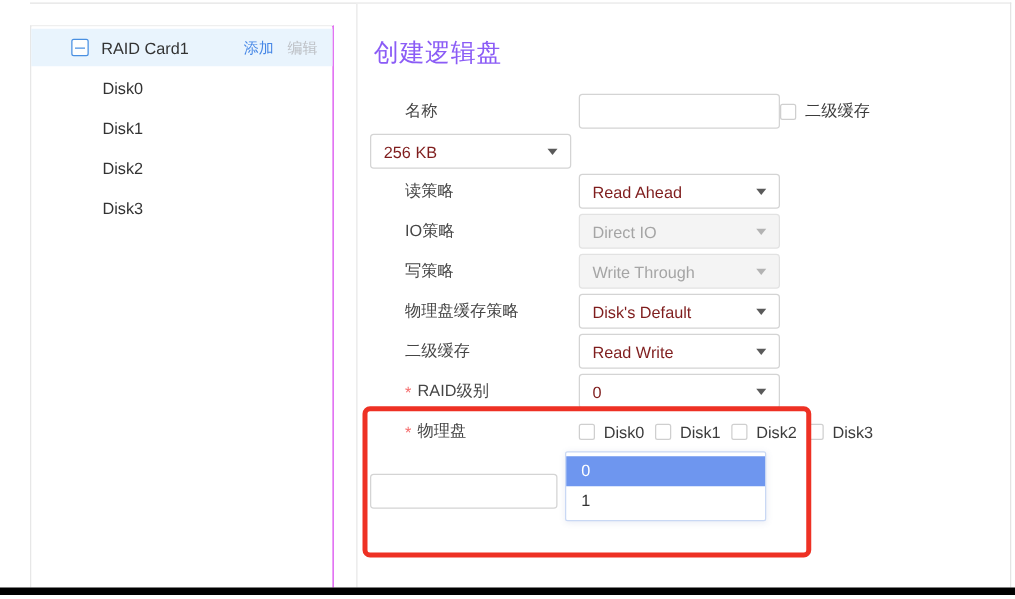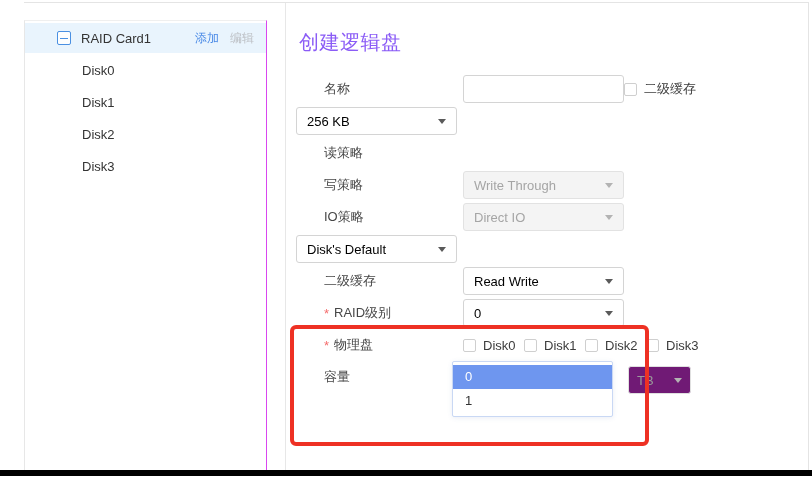--- a/index.html
+++ b/index.html
@@ -27,21 +27,21 @@
 
   
   .form-panel { position:absolute; left:285px; top:3px; width:523px; bottom:9px; border-left:1px solid #e7e7e7; background:#fff; }
   .form-title { position:absolute; left:13px; top:26px; font-size:20px; color:#8b5cf6; letter-spacing:.5px; }
   .rows { position:absolute; left:10px; right:0; top:70px; }
   .frow { height:32px; display:flex; align-items:center; }
   .flabel { width:167px; padding-left:28px; font-size:13px; color:#464646; display:flex; align-items:center; white-space:nowrap; }
   .req { color:#f56c6c; margin-right:5px; font-size:13px; }
 
   .sel { width:161px; height:28px; border:1px solid #d4d4d4; border-radius:3px; background:#fff;
-         display:flex; align-items:center; padding:0 10px; color:#000000; font-size:13px; cursor:pointer; }
+         display:flex; align-items:center; padding:0 10px; color:#7f1d1d; font-size:13px; cursor:pointer; }
   .caret { margin-left:auto; width:0; height:0; border-left:4px solid transparent; border-right:4px solid transparent; border-top:5px solid #5a5a5a; }
   .sel.disabled { background:#f4f4f4; border-color:#e2e2e2; color:#a5a5a5; cursor:default; }
   .sel.disabled .caret { border-top-color:#b3b3b3; }
 
   .tinput { width:161px; height:28px; border:1px solid #d4d4d4; border-radius:3px; background:#fff;
             padding:0 8px; font-size:13px; color:#333; outline:none; font-family:inherit; }
 
   .cbx { width:13px; height:13px; border:1px solid #cfcfcf; border-radius:2px; background:#fff; flex:none; cursor:pointer; }
   .cbx-label { margin-left:7px; font-size:13px; color:#3c3c3c; }
   .extra-cb { display:flex; align-items:center; margin-left:0; }
@@ -105,39 +105,44 @@
 
       <div class="frow">
         <div class="sel">
           <span>256 KB</span>
           <span class="caret"></span>
         </div>
       </div>
 
       <div class="frow">
         <div class="flabel">读策略</div>
+        <div class="sel">
+          <span>Read Ahead</span>
+          <span class="caret"></span>
+        </div>
+      </div>
+
+      <div class="frow">
+        <div class="flabel">IO策略</div>
+        <div class="sel disabled">
+          <span>Direct IO</span>
+          <span class="caret"></span>
+        </div>
       </div>
 
       <div class="frow">
         <div class="flabel">写策略</div>
         <div class="sel disabled">
           <span>Write Through</span>
           <span class="caret"></span>
         </div>
       </div>
 
       <div class="frow">
-        <div class="flabel">IO策略</div>
-        <div class="sel disabled">
-          <span>Direct IO</span>
-          <span class="caret"></span>
-        </div>
-      </div>
-
-      <div class="frow">
+        <div class="flabel">物理盘缓存策略</div>
         <div class="sel">
           <span>Disk's Default</span>
           <span class="caret"></span>
         </div>
       </div>
 
       <div class="frow">
         <div class="flabel">二级缓存</div>
         <div class="sel">
           <span>Read Write</span>
@@ -177,21 +182,20 @@
             <span class="cbx-label">Disk2</span>
           </span>
           <span class="cb-item">
             <span class="cbx"></span>
             <span class="cbx-label">Disk3</span>
           </span>
         </div>
       </div>
 
       <div class="frow">
-        <div class="flabel">容量</div>
         <input class="tinput cap-input" value="" style="">
         <div class="unit-sel">
           <span>TB</span>
           <span class="caret"></span>
         </div>
       </div>
 
     </div>
   </div>
 

